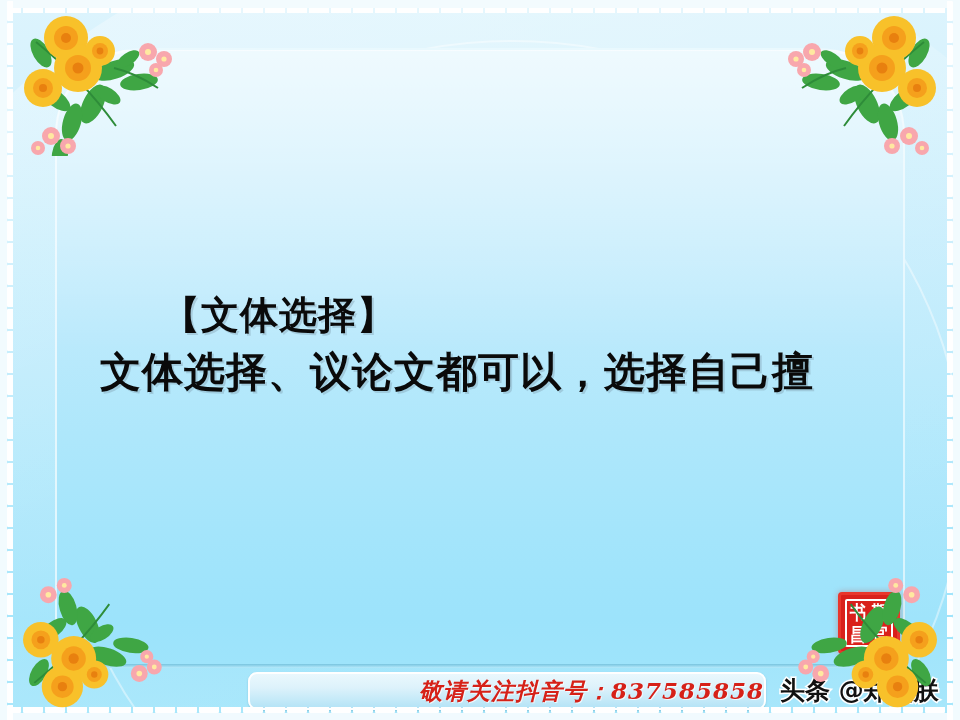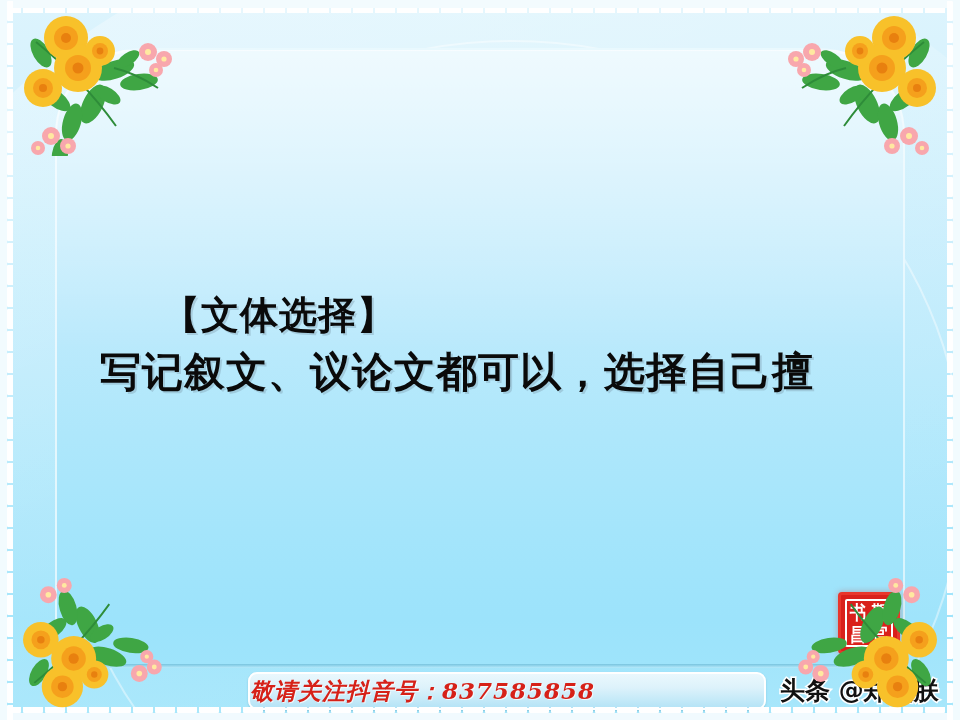--- a/index.html
+++ b/index.html
@@ -216,21 +216,21 @@
     top: 672px;
     width: 518px;
     height: 38px;
     border-radius: 9px;
     box-sizing: border-box;
     background: linear-gradient(180deg, #eaf8fd 0%, #ddf2fb 40%, #c3e9f8 78%, #b4e3f6 100%);
     border: 2px solid #ffffff;
     box-shadow: 0 1px 2px rgba(40,110,140,0.28);
     display: flex;
     align-items: center;
-    justify-content: flex-start;
+    justify-content: flex-end;
   }
   .banner-text {
     font-family: "DejaVu Serif", "Liberation Serif", serif;
     font-weight: 700;
     font-style: italic;
     font-size: 23px;
     color: #d62118;
     letter-spacing: 1px;
     white-space: nowrap;
     text-shadow: 1px 1px 0 rgba(255,255,255,0.7);
@@ -272,21 +272,21 @@
   <div class="bg-arc"></div>
   <div class="bg-arc2"></div>
 
   <div class="panel">
     <div class="panel-sheen"></div>
     <div class="panel-bottom-line"></div>
   </div>
 
   <div class="text-block">
     <div class="line heading">【文体选择】</div>
-    <div class="line body">写记叙文、议论文都可以，选择自己擅</div>
+    <div class="line body">文体选择、议论文都可以，选择自己擅</div>
   </div>
 
   <div class="seal">
     <div class="seal-inner">
       <div class="seal-ch c0">觐</div>
       <div class="seal-ch c1">书</div>
       <div class="seal-ch c2">官</div>
       <div class="seal-ch c3">昌</div>
     </div>
   </div>

